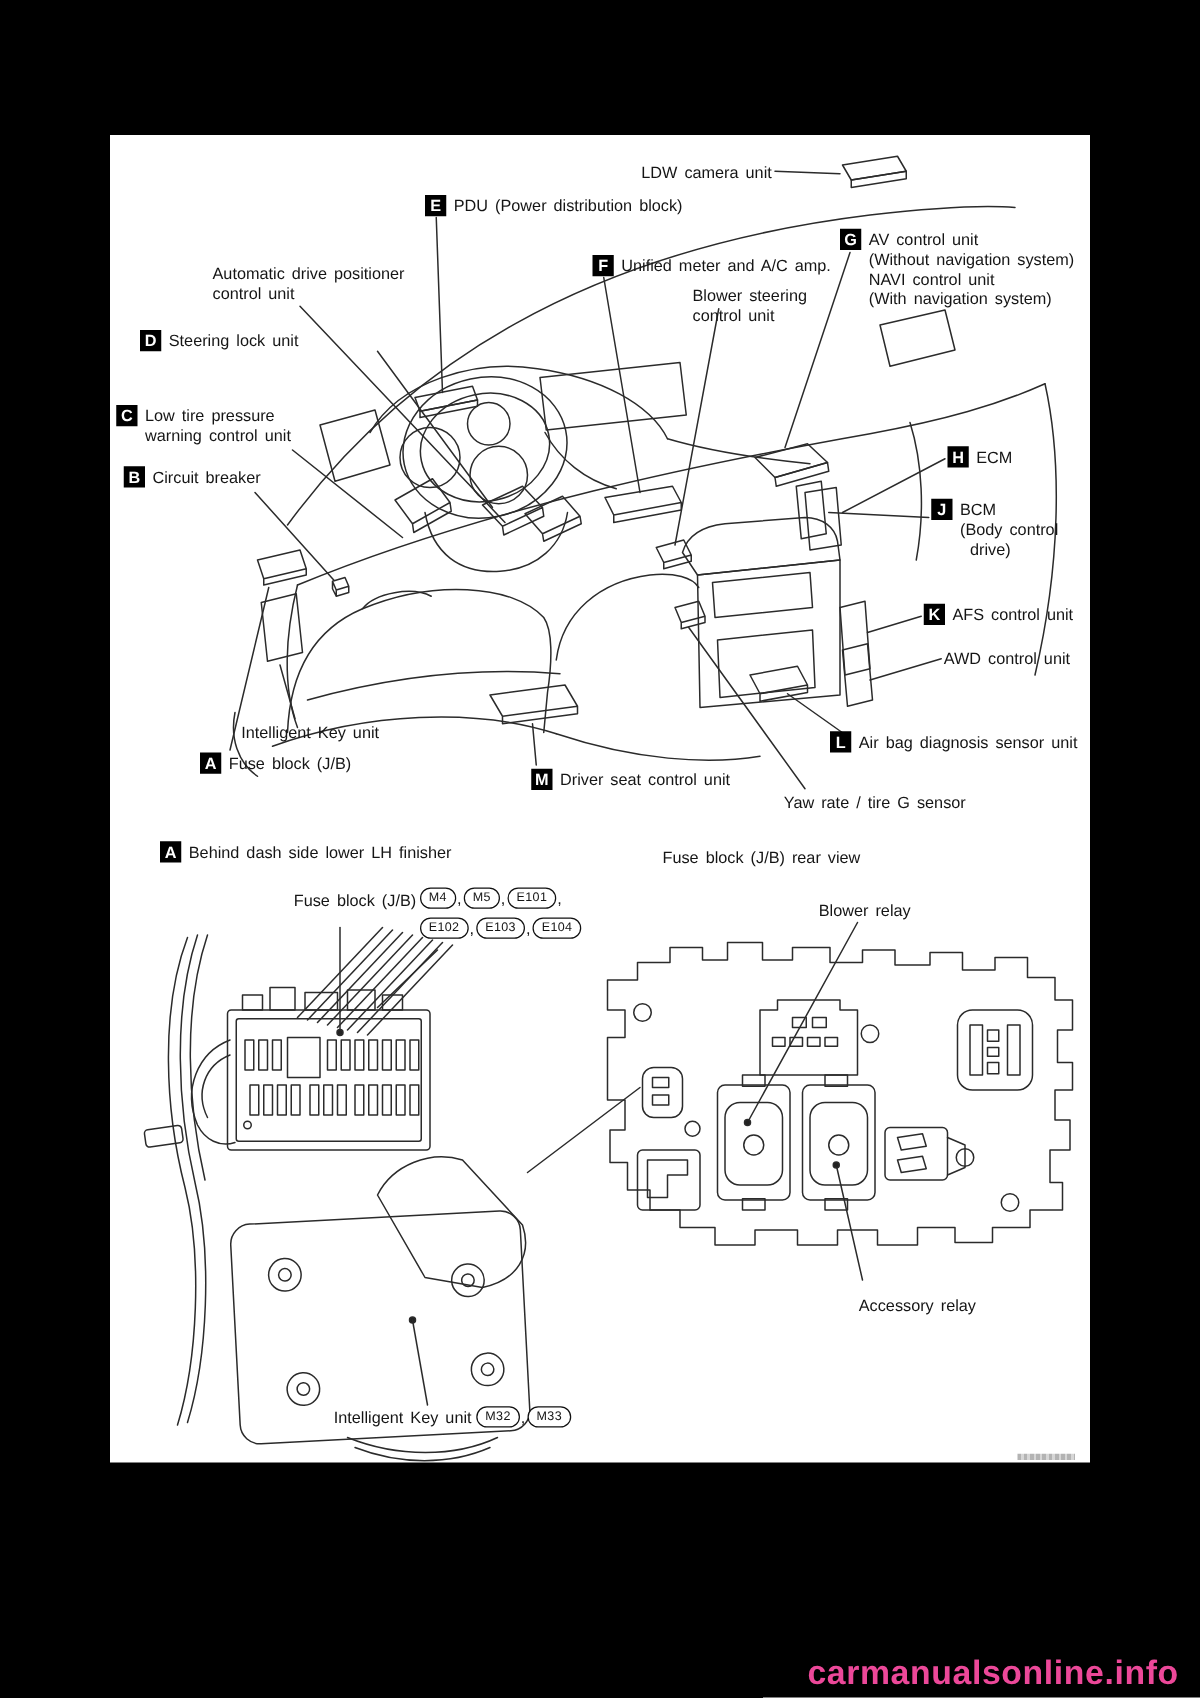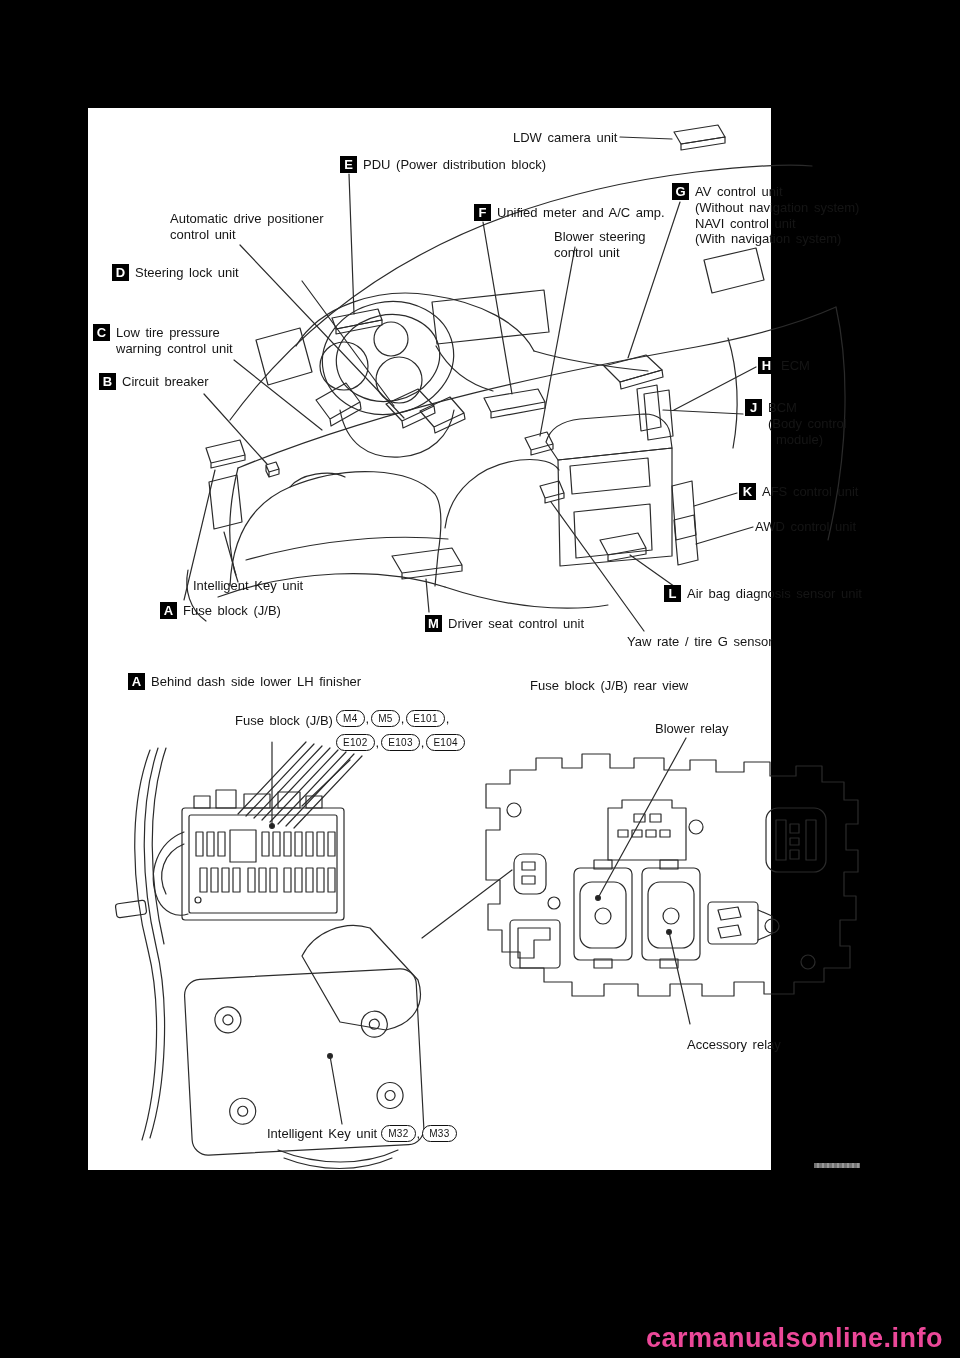--- a/index.html
+++ b/index.html
@@ -1,21 +1,21 @@
 <!DOCTYPE html>
 <html><head>
 <meta charset="utf-8">
 <style>
   html,body{margin:0;padding:0;}
   body{
     width:960px;height:1358px;background:#000;overflow:hidden;position:relative;
     font-family:"Liberation Sans", sans-serif;
   }
   #page{
-    position:absolute;left:88px;top:108px;width:683px;height:1062px;
+    position:absolute;left:88px;top:108px;width:784px;height:1062px;
     background:#fff;color:#151515;
   }
   #art{position:absolute;left:0;top:0;width:784px;height:1062px;}
   .plain{position:absolute;white-space:nowrap;font-size:13px;line-height:15.8px;word-spacing:2px;}
   .callout{position:absolute;display:flex;align-items:flex-start;gap:6px;}
   .bdg{
     flex:0 0 auto;width:17px;height:17px;background:#000;color:#fff;
     font-weight:bold;font-size:13px;line-height:17px;text-align:center;
   }
   .txt{font-size:13px;line-height:15.8px;white-space:nowrap;word-spacing:2px;padding-top:1px;}
@@ -369,21 +369,21 @@
   <div class="callout" style="left:670px;top:249px">
     <span class="bdg">H</span>
     <span class="txt">ECM</span>
   </div>
 
   <div class="callout" style="left:657px;top:291px">
     <span class="bdg">J</span>
     <span class="txt">
       <div>BCM</div>
       <div>(Body control</div>
-      <div class="ind">module)</div>
+      <div class="ind">drive)</div>
     </span>
   </div>
 
   <div class="callout" style="left:651px;top:375px">
     <span class="bdg">K</span>
     <span class="txt">AFS control unit</span>
   </div>
 
   <div class="plain" style="left:667px;top:411px">AWD control unit</div>
 

